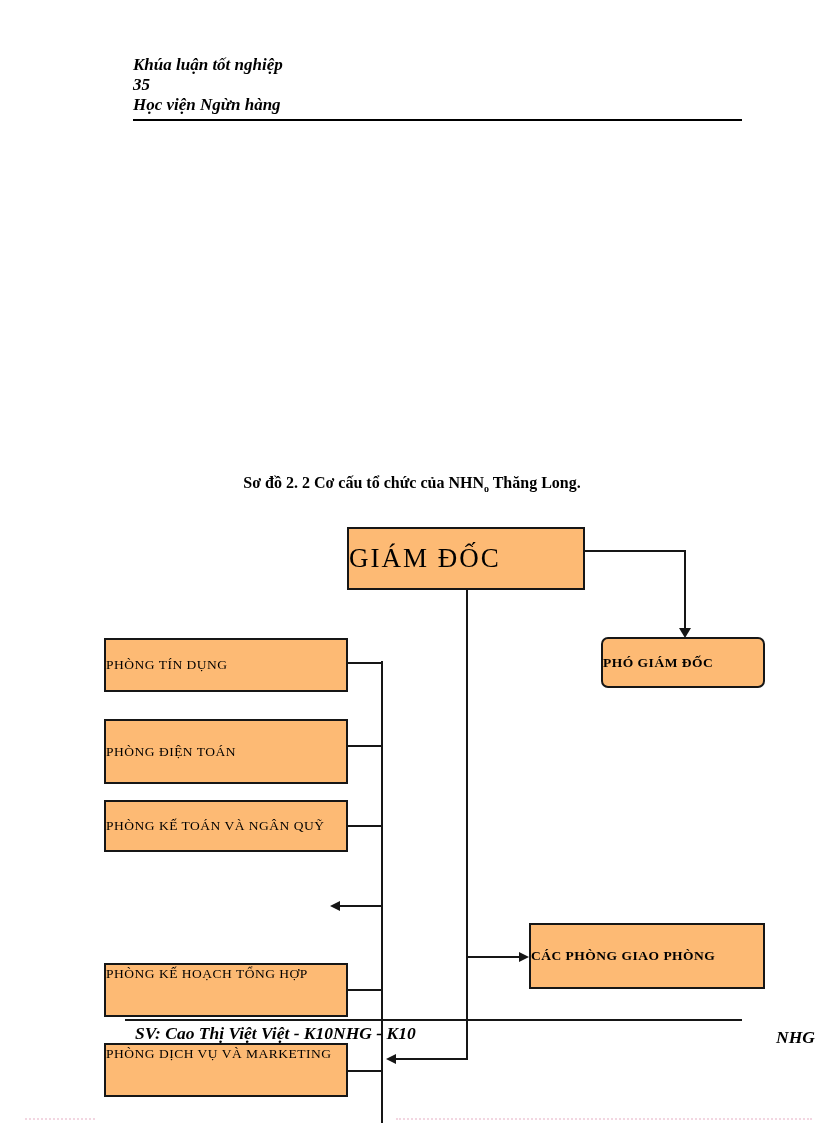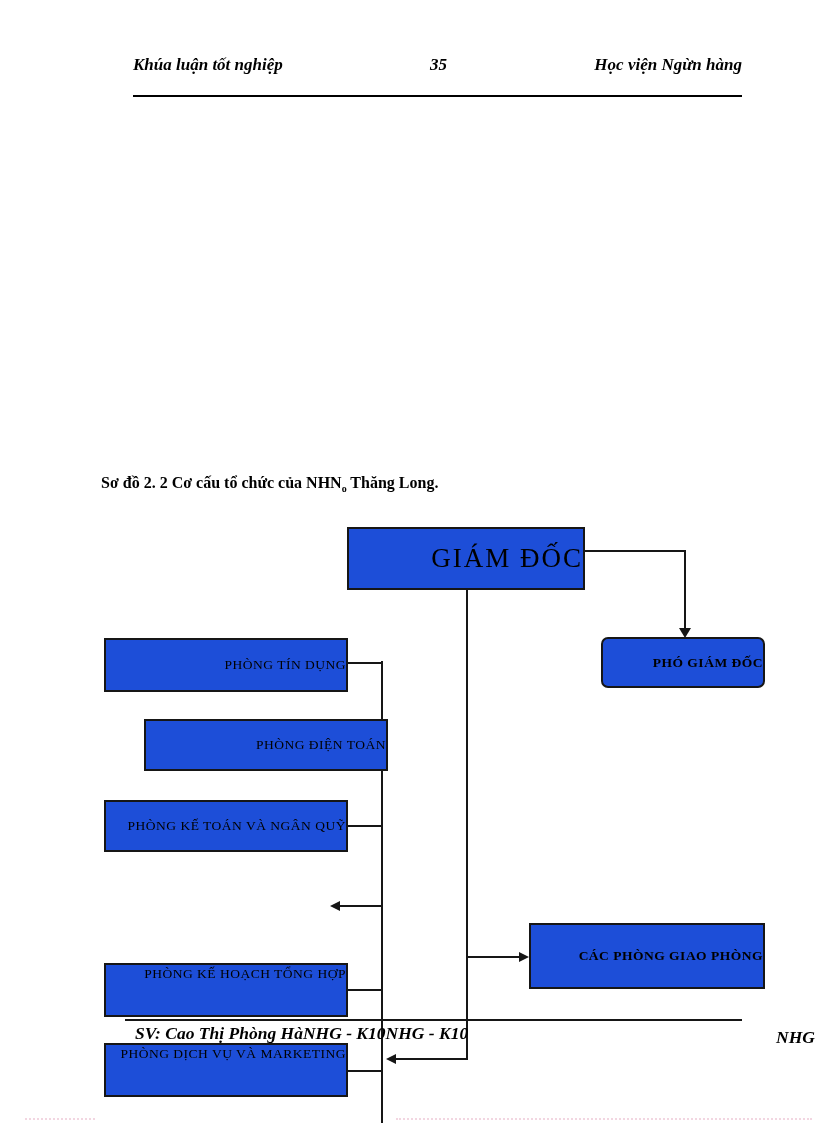--- a/index.html
+++ b/index.html
@@ -6,37 +6,37 @@
   .page {
     position:relative; width:816px; height:1123px; margin:0 auto;
     background:#ffffff; overflow:hidden;
     font-family:"Liberation Serif","DejaVu Serif",serif; color:#000;
   }
   
   .hdr {
     position:absolute; left:133px; top:55px; width:609px;
     display:flex; justify-content:space-between; align-items:baseline;
     font-weight:bold; font-style:italic; font-size:17px;
-    border-bottom:2.5px solid #000; padding-bottom:20px;
+    border-bottom:2.5px solid #000; padding-bottom:4px;flex-direction:column;
   }
   
   .src {
     position:absolute; left:100px; top:416px; width:640px;
     text-align:center; font-style:italic; font-size:16px; letter-spacing:0.3px;
   }
   .cap {
-    position:absolute; left:101px; top:474px; width:640px;
-    font-weight:bold; font-size:16px;
+    position:absolute; left:92px; top:474px; width:640px;
+    text-align:center; font-weight:bold; font-size:16px;
   }
   .subsc { font-size:10px; vertical-align:sub; }
   
   .box {
-    position:absolute; box-sizing:border-box; background:#1d4ed8;
+    position:absolute; box-sizing:border-box; background:#fdba74;
     border:2px solid #161616; display:flex; align-items:center;
-    justify-content:flex-end; text-align:center; line-height:1.15;
+    justify-content:flex-start; text-align:center; line-height:1.15;
   }
   .director { left:347px; top:527px; width:238px; height:63px;
     font-size:27px; letter-spacing:2px; }
   .deputy   { left:601px; top:637px; width:164px; height:51px;
     font-weight:bold; font-size:13.5px; letter-spacing:0.5px;border-radius:7px; }
   .offices  { left:529px; top:923px; width:236px; height:66px;
     font-weight:bold; font-size:13.5px; letter-spacing:0.5px; }
   .dept { left:104px; width:244px; font-size:13.5px; letter-spacing:0.5px; }
   .dept.top-text { align-items:flex-start; padding-top:1px; }
   
@@ -103,37 +103,37 @@
     <span>GIÁM ĐỐC</span>
   </div>
 
   <div class="box deputy">
     <span>PHÓ GIÁM ĐỐC</span>
   </div>
 
   <div class="box dept" style="top:638px;height:54px;">
     <span>PHÒNG TÍN DỤNG</span>
   </div>
-  <div class="box dept" style="top:719px;height:52px;margin-left:40px;">
+  <div class="box dept" style="top:719px;height:65px;">
     <span>PHÒNG ĐIỆN TOÁN</span>
   </div>
   <div class="box dept" style="top:800px;height:52px;">
     <span>PHÒNG KẾ TOÁN VÀ NGÂN QUỸ</span>
   </div>
   <div class="box dept top-text" style="top:963px;height:54px;">
     <span>PHÒNG KẾ HOẠCH TỔNG HỢP</span>
   </div>
   <div class="box dept top-text" style="top:1043px;height:54px;">
     <span>PHÒNG DỊCH VỤ VÀ MARKETING</span>
   </div>
 
   <div class="box offices">
     <span>CÁC PHÒNG GIAO PHÒNG</span>
   </div>
 
   <div class="ftr-rule"></div>
-  <div class="ftr-left">SV: Cao Thị Phòng HàNHG - K10NHG - K10</div>
+  <div class="ftr-left">SV: Cao Thị Việt Việt - K10NHG - K10</div>
   <div class="ftr-right">NHG</div>
 
   <div class="pink-dots pd-a"></div>
   <div class="pink-dots pd-b"></div>
 
 </div>
 
 </body></html>

